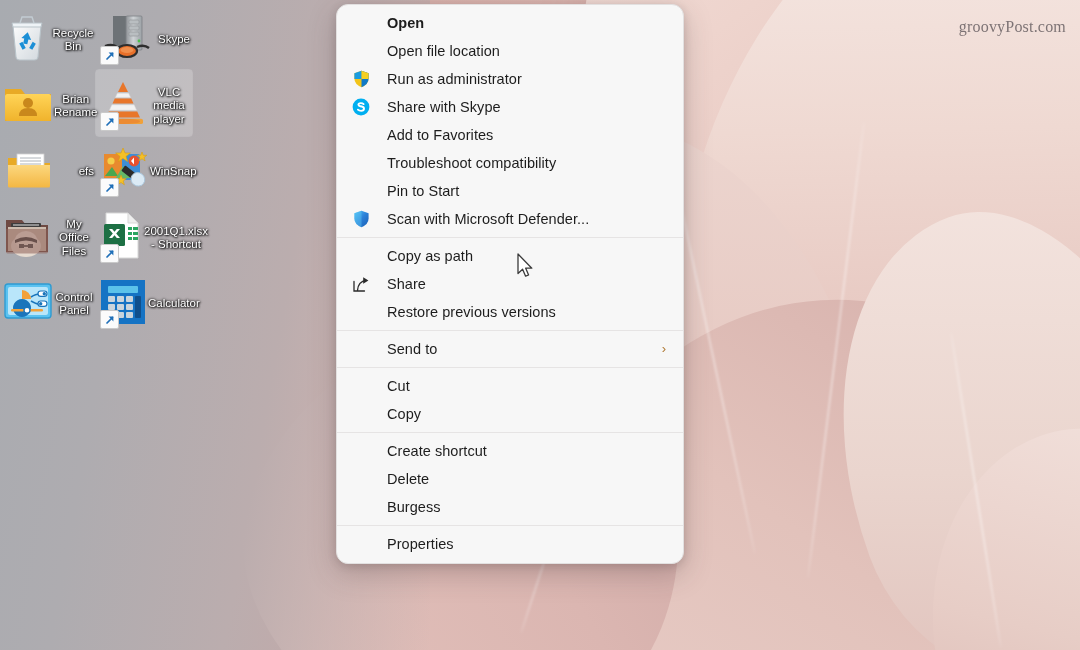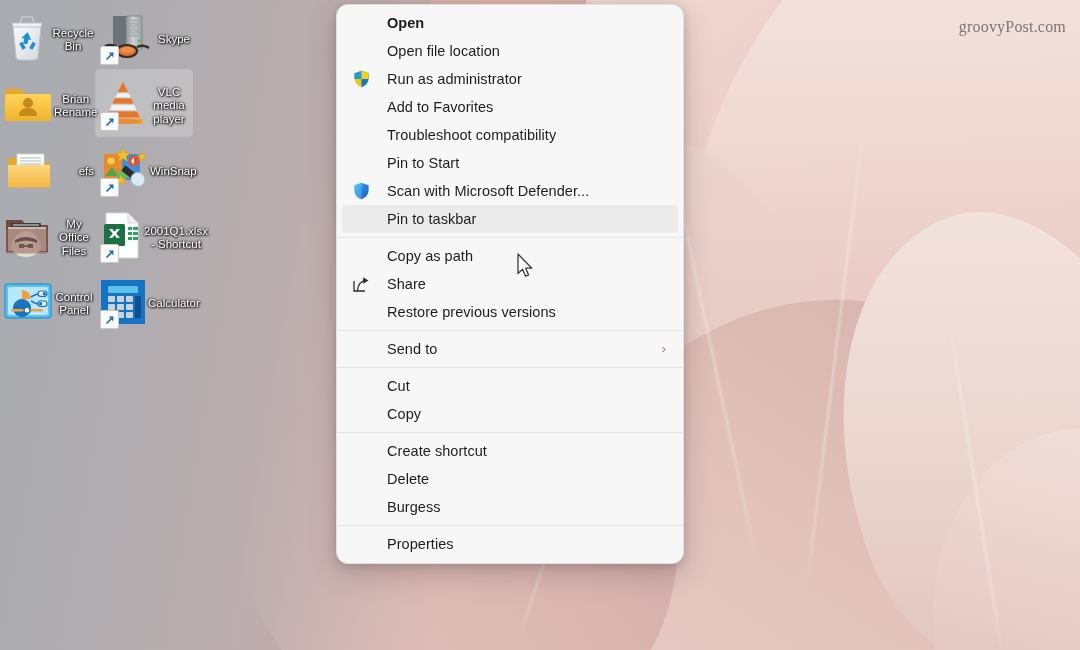--- a/index.html
+++ b/index.html
@@ -507,20 +507,29 @@
           <svg width="17" height="18" viewBox="0 0 17 18">
         <path d="M8.5,0.8 L15.6,3.2 L15.6,8.5 Q15.6,14.2 8.5,17.2 Q1.4,14.2 1.4,8.5 L1.4,3.2 Z" fill="#f2c419"></path>
         <path d="M8.5,0.8 L15.6,3.2 L15.6,8.5 Q15.6,14.2 8.5,17.2 Z" fill="#0f7ac8"></path>
         <path d="M1.4,3.2 L8.5,0.8 L8.5,9 L1.4,9 Z" fill="#1b9ce0"></path>
         <path d="M8.5,9 L15.6,9 L15.6,8.5 L15.6,3.2 L8.5,0.8 Z" fill="#f5d020"></path>
       </svg>
         </span>
         <span class="ctx-label">Run as administrator</span>
       </div>
       <div class="ctx-item">
+        <span class="ctx-icon">
+          <svg width="18" height="18" viewBox="0 0 18 18">
+        <circle cx="9" cy="9" r="8.4" fill="#00aff0"></circle>
+        <path d="M11.6,6.1 Q10.6,5.1 8.8,5.1 Q6.4,5.1 6.4,6.7 Q6.4,7.9 8.3,8.2 L9.8,8.5 Q12,8.9 12,10.8 Q12,12.9 9.1,12.9 Q7.1,12.9 5.9,11.7" fill="none" stroke="#ffffff" stroke-width="1.9" stroke-linecap="round"></path>
+      </svg>
+        </span>
+        <span class="ctx-label">Share with Skype</span>
+      </div>
+      <div class="ctx-item">
         <span class="ctx-icon empty"></span>
         <span class="ctx-label">Add to Favorites</span>
       </div>
       <div class="ctx-item">
         <span class="ctx-icon empty"></span>
         <span class="ctx-label">Troubleshoot compatibility</span>
       </div>
       <div class="ctx-item">
         <span class="ctx-icon empty"></span>
         <span class="ctx-label">Pin to Start</span>
@@ -534,24 +543,20 @@
                 <stop offset=".5" stop-color="#2b80d8"></stop>
           <stop offset="1" stop-color="#1a5fb4"></stop>
               </linearGradient>
             </defs>
         <path d="M8.5,0.8 L15.6,3.2 L15.6,8.5 Q15.6,14.2 8.5,17.2 Q1.4,14.2 1.4,8.5 L1.4,3.2 Z" fill="url(#dsg)"></path>
         <path d="M8.5,0.8 L8.5,17.2 Q1.4,14.2 1.4,8.5 L1.4,3.2 Z" fill="#5ec8f5" opacity=".45"></path>
       </svg>
         </span>
         <span class="ctx-label">Scan with Microsoft Defender...</span>
       </div>
-      <div class="ctx-item highlight">
-        <span class="ctx-icon empty"></span>
-        <span class="ctx-label">Pin to taskbar</span>
-      </div>
       <div class="ctx-sep"></div>
       <div class="ctx-item">
         <span class="ctx-icon empty"></span>
         <span class="ctx-label">Copy as path</span>
       </div>
       <div class="ctx-item">
         <span class="ctx-icon">
           <svg width="19" height="17" viewBox="0 0 19 17">
         <path d="M2,5.5 L2,15 L12.5,15" fill="none" stroke="#2b2b2b" stroke-width="1.3" stroke-linecap="round"></path>
         <path d="M5.5,14.4 Q6.2,5.4 14.2,4.4" fill="none" stroke="#2b2b2b" stroke-width="1.3" stroke-linecap="round"></path>

